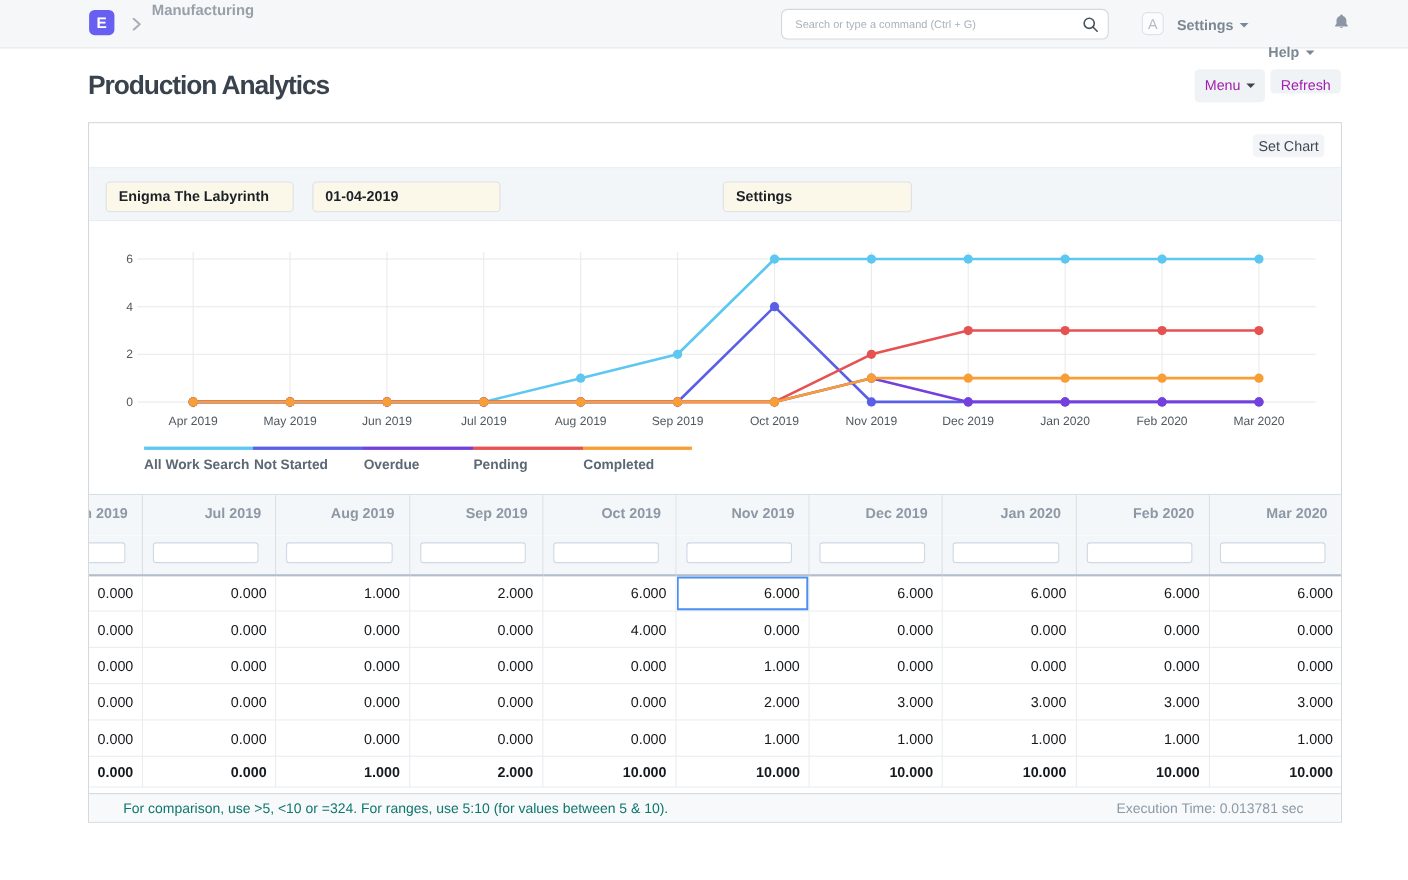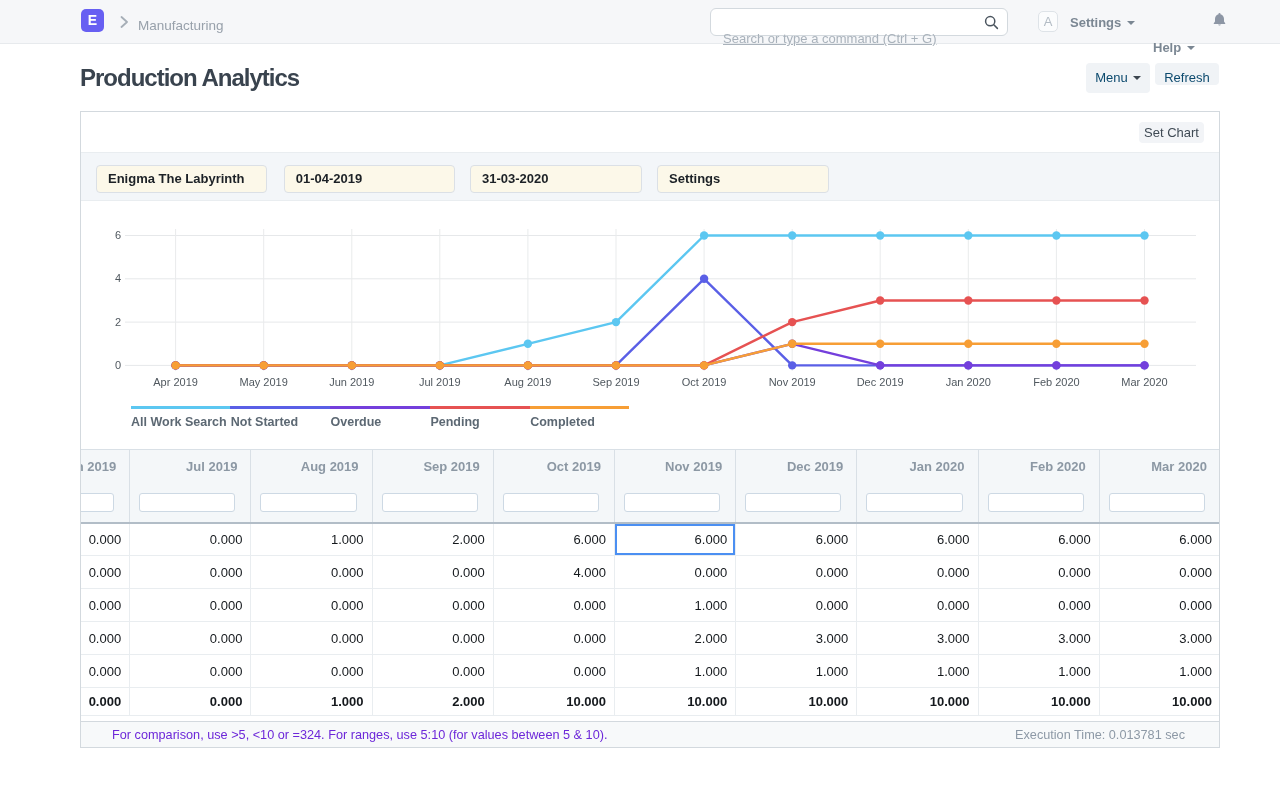--- a/index.html
+++ b/index.html
@@ -1,49 +1,49 @@
 <!DOCTYPE html>
 <html><head><meta charset="utf-8">
 <style>
 *{margin:0;padding:0;box-sizing:border-box;}
 html,body{width:1280px;height:800px;background:#fff;font-family:"Liberation Sans",sans-serif;overflow:hidden;position:relative;}
 .navbar{position:absolute;left:0;top:0;width:1280px;height:44px;background:#f6f7f9;border-bottom:1px solid #e7eaed;}
 .logo{position:absolute;left:81px;top:9px;width:23px;height:23px;background:#675ff2;border-radius:5px;color:#fff;font-weight:bold;font-size:14px;text-align:center;line-height:23px;}
 .bchev{position:absolute;left:119px;top:16px;}
-.bcrumb{position:absolute;left:138px;top:18px;font-size:13.5px;font-weight:normal;color:#98a1ab;}
+.bcrumb{position:absolute;left:138px;top:2px;font-size:13.5px;font-weight:bold;color:#98a1ab;}
 .search{position:absolute;left:710px;top:8px;width:298px;height:28px;background:#fff;border:1px solid #d3d9de;border-radius:6px;}
-.search .ph{position:absolute;left:12px;top:22px;font-size:13px;color:#a9b2bb;text-decoration:underline;}
+.search .ph{position:absolute;left:12px;top:8px;font-size:10px;color:#a9b2bb;}
 .search svg{position:absolute;right:8px;top:6px;}
 .avatar{position:absolute;left:1038px;top:11px;width:20px;height:21px;background:#fbfcfd;border:1px solid #dee3e8;border-radius:5px;color:#b3bcc5;font-size:13px;text-align:center;line-height:20px;}
 .navitem{position:absolute;top:15px;font-size:13px;font-weight:bold;color:#7b8793;}
 .caret{display:inline-block;width:0;height:0;border-left:4px solid transparent;border-right:4px solid transparent;border-top:4px solid #7b8793;margin-left:6px;vertical-align:2px;}
 .bell{position:absolute;left:1213px;top:12px;}
 .title{position:absolute;left:80px;top:64px;font-size:24px;font-weight:bold;color:#39434e;letter-spacing:-1px;}
-.btn{position:absolute;background:#f0f3f6;border-radius:4px;font-size:13px;color:#0c4a6e;text-align:center;}
+.btn{position:absolute;background:#f0f3f6;border-radius:4px;font-size:13px;color:#a21caf;text-align:center;}
 #btn-menu{left:1086px;top:63px;width:64px;height:30px;line-height:30px;}
 #btn-refresh{left:1155px;top:63px;width:64px;height:22px;line-height:30px;}
 #btn-menu .caret{border-top-color:#3b454f;margin-left:5px;}
 .card{position:absolute;left:80px;top:111px;width:1140px;height:637px;border:1px solid #d3d9de;background:#fff;overflow:hidden;}
 #btn-setchart{left:1058px;top:10px;width:65px;height:21px;line-height:21px;background:#f2f4f7;color:#3f4a54;}
 .fstrip{position:absolute;left:0;top:40px;width:1138px;height:49px;background:#f3f6f9;border-top:1px solid #e9edf0;border-bottom:1px solid #e9edf0;}
 .finput{position:absolute;top:53px;height:28px;background:#fcf8e9;border:1px solid #dbe0e6;border-radius:4px;font-size:13px;font-weight:bold;color:#1c2126;line-height:26px;padding-left:11px;}
 .chart{position:absolute;left:0;top:89px;}
 .lseg{position:absolute;top:293.8px;width:99.8px;height:3px;}
 .llab{position:absolute;top:302.5px;font-size:12.5px;font-weight:bold;color:#5c6873;}
 .dtwrap{position:absolute;left:-73px;top:337px;width:1213px;}
 table.dt{table-layout:fixed;border-collapse:collapse;width:1212px;}
 table.dt td,table.dt th{width:121.2px;overflow:hidden;}
 tr.hd th{background:#f4f7f9;color:#8c98a4;font-size:13px;font-weight:bold;text-align:right;padding-right:13px;padding-bottom:4px;height:37px;border:1px solid #d9e0e6;border-bottom:none;}
 .fi{margin:0 7px 0 9px;height:19px;background:#fff;border:1px solid #cdd9e4;border-radius:3px;margin-top:-3px;}
 table.dt td{background:#fff;font-size:13px;color:#15191d;text-align:right;padding-right:8px;height:33px;border:1px solid #e9edf0;}
 table.dt td.f{background:#f4f7f9;height:36px;border:1px solid #d9e0e6;border-top:none;border-bottom:2px solid #b2bdc7;}
 tr.tot td{font-weight:bold;height:28px;}
 td.sel{box-shadow:inset 0 0 0 2px #4b8ff2;}
 .cfoot{position:absolute;left:0;top:609px;width:1138px;height:26px;background:#f7f9fa;border-top:1px solid #d3d9de;}
-.cfoot .l{position:absolute;left:31px;top:6px;font-size:12.7px;color:#6d28d9;}
+.cfoot .l{position:absolute;left:31px;top:6px;font-size:12.7px;color:#0f766e;}
 .cfoot .r{position:absolute;right:34px;top:6px;font-size:12.7px;color:#8d99a6;}
 </style></head>
 <body>
 <div class="navbar">
   <div class="logo">E</div>
   <svg class="bchev" width="10" height="12" viewBox="0 0 10 12">
       <polyline points="2.5,1 8,6 2.5,11" fill="none" stroke="#a6aeb7" stroke-width="1.8" stroke-linecap="round" stroke-linejoin="round"></polyline>
     </svg>
   <div class="bcrumb">Manufacturing</div>
   <div class="search">
@@ -63,21 +63,20 @@
     </svg>
 </div>
 <div class="title">Production Analytics</div>
 <div class="btn" id="btn-menu">Menu<span class="caret"></span></div>
 <div class="btn" id="btn-refresh">Refresh</div>
 <div class="card">
   <div class="btn" id="btn-setchart">Set Chart</div>
   <div class="fstrip"></div>
   <div class="finput" style="left:15px;width:171px;">Enigma The Labyrinth</div>
   <div class="finput" style="left:202.7px;width:171px;">01-04-2019</div>
-  <div class="finput" style="left:389px;width:172px;">31-03-2020</div>
   <div class="finput" style="left:576px;width:172px;">Settings</div>
   <svg class="chart" width="1138" height="194" viewBox="0 0 1138 194">
 <line x1="44" y1="164.4" x2="1115" y2="164.4" stroke="#e6e8ea" stroke-width="1"></line>
 <text x="40" y="167.9" text-anchor="end" font-size="11" fill="#50585f">0</text>
 <line x1="44" y1="121.1" x2="1115" y2="121.1" stroke="#e6e8ea" stroke-width="1"></line>
 <text x="40" y="124.6" text-anchor="end" font-size="11" fill="#50585f">2</text>
 <line x1="44" y1="77.8" x2="1115" y2="77.8" stroke="#e6e8ea" stroke-width="1"></line>
 <text x="40" y="81.3" text-anchor="end" font-size="11" fill="#50585f">4</text>
 <line x1="44" y1="34.5" x2="1115" y2="34.5" stroke="#e6e8ea" stroke-width="1"></line>
 <text x="40" y="38.0" text-anchor="end" font-size="11" fill="#50585f">6</text>

